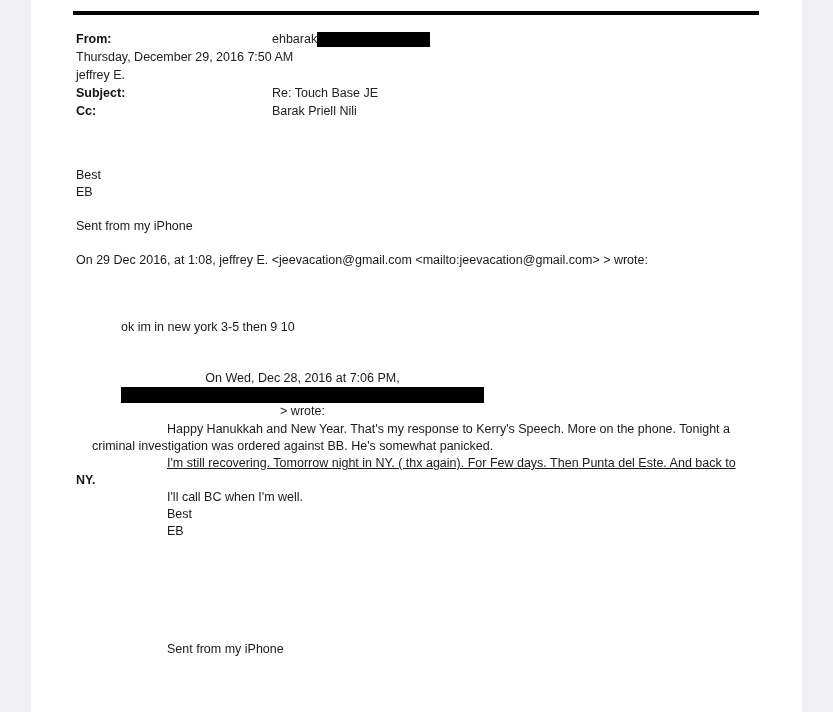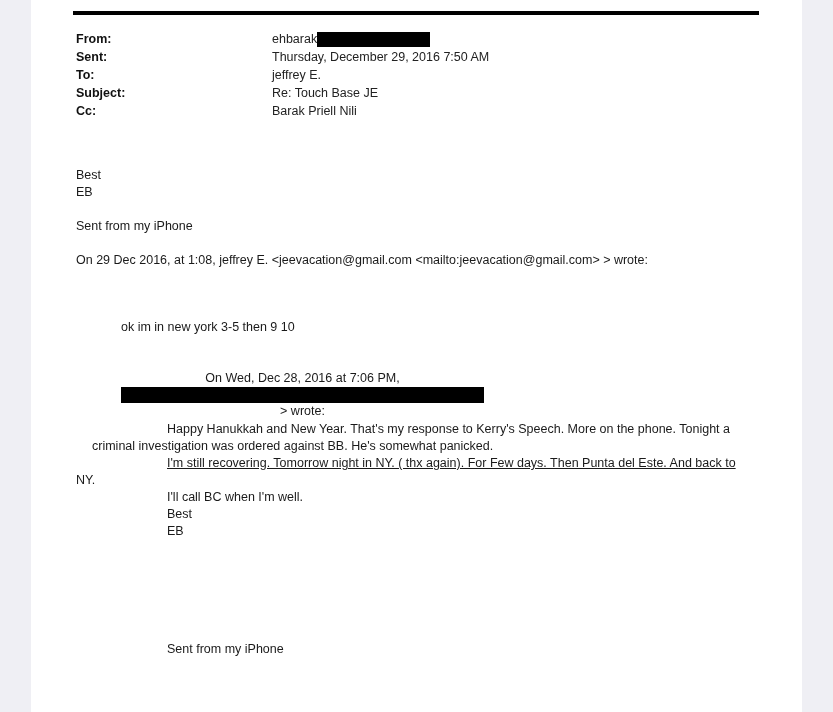--- a/index.html
+++ b/index.html
@@ -75,25 +75,23 @@
 
   <div class="hdr">
     <div class="hdr-row">
       <span class="hdr-label">From:</span>
       <span class="hdr-value">
         <span>ehbarak</span>
           <span class="redact" style="width:113px;"></span>
       </span>
     </div>
     <div class="hdr-row">
-      <span class="hdr-label">Sent:</span>
       <span class="hdr-value">Thursday, December 29, 2016 7:50 AM</span>
     </div>
     <div class="hdr-row">
-      <span class="hdr-label">To:</span>
       <span class="hdr-value">jeffrey E.</span>
     </div>
     <div class="hdr-row">
       <span class="hdr-label">Subject:</span>
       <span class="hdr-value">Re: Touch Base JE</span>
     </div>
     <div class="hdr-row">
       <span class="hdr-label">Cc:</span>
       <span class="hdr-value">Barak Priell Nili</span>
     </div>
@@ -108,20 +106,20 @@
 
   <div class="txt" style="left:90px; top:370px; display:flex; align-items:center;flex-direction:column;">
     <span>On Wed, Dec 28, 2016 at 7:06 PM,</span>
       <span class="redact" style="width:363px; height:16px;"></span>
       <span>&gt; wrote:</span>
   </div>
 
   <div class="txt" style="left:136px; top:421px;">Happy Hanukkah and New Year. That's my response to Kerry's Speech. More on the phone.  Tonight a</div>
   <div class="txt" style="left:45px; top:438px;margin-left:16px;">criminal investigation was ordered against BB. He's somewhat panicked.</div>
   <div class="txt" style="left:136px; top:455px;text-decoration:underline;">I'm still recovering.  Tomorrow night in NY. ( thx again). For Few days. Then Punta del Este. And back to</div>
-  <div class="txt" style="left:45px; top:472px;">NY.</div>
+  <div class="txt" style="left:45px; top:472px;font-weight:bold;">NY.</div>
   <div class="txt" style="left:136px; top:489px;">I'll call BC when I'm well.</div>
   <div class="txt" style="left:136px; top:506px;">Best</div>
   <div class="txt" style="left:136px; top:523px;">EB</div>
 
   <div class="txt" style="left:136px; top:641px;">Sent from my iPhone</div>
 
 </div>
 
 </body></html>

